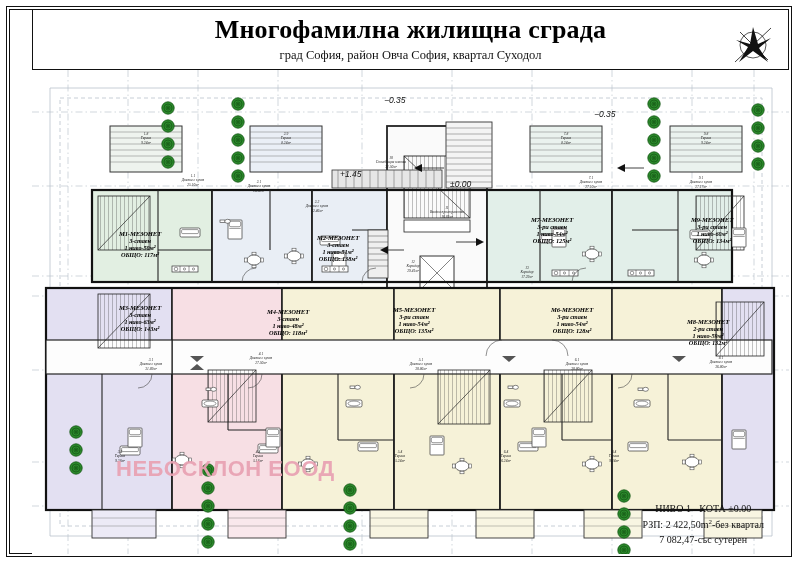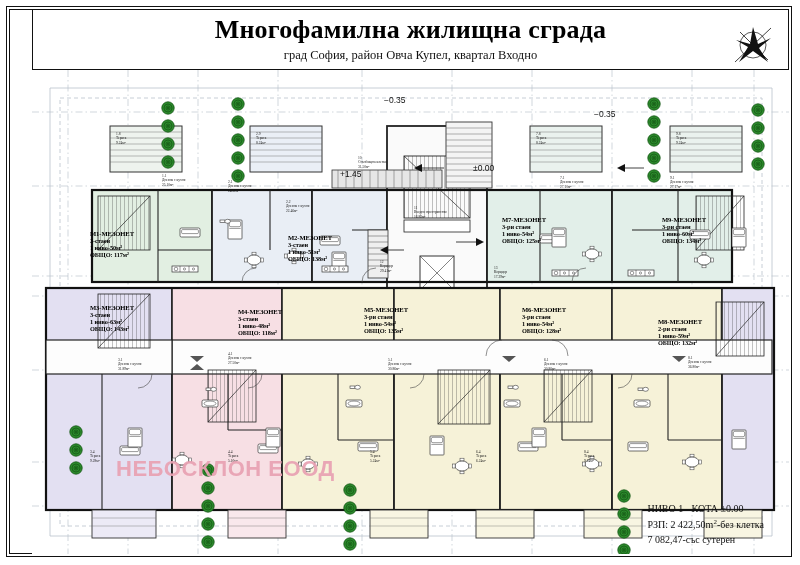--- a/index.html
+++ b/index.html
@@ -15,45 +15,45 @@
             border:1px solid #111;border-top:none;box-sizing:border-box;background:#fff;
             display:flex;flex-direction:column;align-items:center;justify-content:center;}
   .maintitle{font-size:26px;font-weight:bold;letter-spacing:.2px;color:#000;line-height:1;}
   .subtitle{font-size:12.5px;color:#111;margin-top:6px;line-height:1;}
   .logo{position:absolute;right:14px;top:14px;width:42px;height:42px;}
   
   .canvas{position:absolute;left:32px;top:70px;width:757px;height:484px;
           overflow:hidden;background:#fff;}
   .canvas svg{position:absolute;left:0;top:0;}
   
-  .lbl{position:absolute;color:#000;line-height:1.12;text-align:left;
-       white-space:nowrap;}
+  .lbl{position:absolute;color:#000;line-height:1.12;text-align:center;
+       white-space:nowrap;font-style:italic;}
   .unit{font-weight:bold;font-size:6.3px;letter-spacing:-0.1px;}
   .unit .u-name{font-size:6.6px;}
   .room{font-size:3.6px;font-weight:normal;color:#1a1a1a;line-height:1.25;}
   .elev{font-size:8.5px;color:#111;font-family:"Liberation Sans",sans-serif;}
   .watermark{position:absolute;left:116px;top:456px;font-size:22px;font-weight:bold;
              color:#e9a3b4;letter-spacing:.5px;font-family:"Liberation Sans",sans-serif;
              opacity:.95;}
   
-  .info{position:absolute;right:36px;bottom:18px;text-align:left;
+  .info{position:absolute;right:36px;bottom:18px;text-align:center;
         font-size:10px;color:#111;line-height:1.45;}
   .info sup{font-size:7px;}
 </style>
 </head>
 <body>
 
 <div id="sheet">
 
   <div class="frame-outer"></div>
   <div class="frame-inner"></div>
 
   <div class="titlebox">
     <div class="maintitle">Многофамилна жилищна сграда</div>
-    <div class="subtitle">град София, район Овча Купел, квартал Входно</div>
+    <div class="subtitle">град София, район Овча София, квартал Суходол</div>
     <span class="logo">
       <svg width="42" height="42" viewBox="0 0 42 42">
         <path d="M3 38 L39 4" stroke="#111" stroke-width="0.8" fill="none"></path>
         <path d="M8 8 L36 36" stroke="#111" stroke-width="0.8" fill="none"></path>
         <path d="M21 3 L26 20 L39 14 L27 24 L36 38 L21 27 L7 38 L16 23 L4 16 L18 20 Z" fill="#111"></path>
         <circle cx="21" cy="21" r="13" fill="none" stroke="#111" stroke-width="0.7"></circle>
       </svg>
     </span>
   </div>
 
@@ -609,27 +609,27 @@
     <div>6.24м²</div>
   </div>
   <div class="lbl room" style="left:552px;top:380px;width:60px;">
     <div>8.4</div>
     <div>Тераса</div>
     <div>9.24м²</div>
   </div>
 
   <div class="lbl elev" style="left:352px;top:26px;">−0.35</div>
   <div class="lbl elev" style="left:562px;top:40px;">−0.35</div>
-  <div class="lbl elev" style="left:418px;top:94px;margin-left:23px;">±0.00</div>
+  <div class="lbl elev" style="left:418px;top:110px;">±0.00</div>
   <div class="lbl elev" style="left:308px;top:100px;">+1.45</div>
   </div>
 
   <div class="watermark">НЕБОСКЛОН ЕООД</div>
 
   <div class="info">
     <div>НИВО 1 - КОТА ±0.00</div>
     <div>
-      <span>РЗП: 2 422,50m</span><sup>2</sup><span>-без клетка</span>
+      <span>РЗП: 2 422,50m</span><sup>2</sup><span>-без квартал</span>
     </div>
     <div>7 082,47-със сутерен</div>
   </div>
 
 </div>
 
 </body></html>

